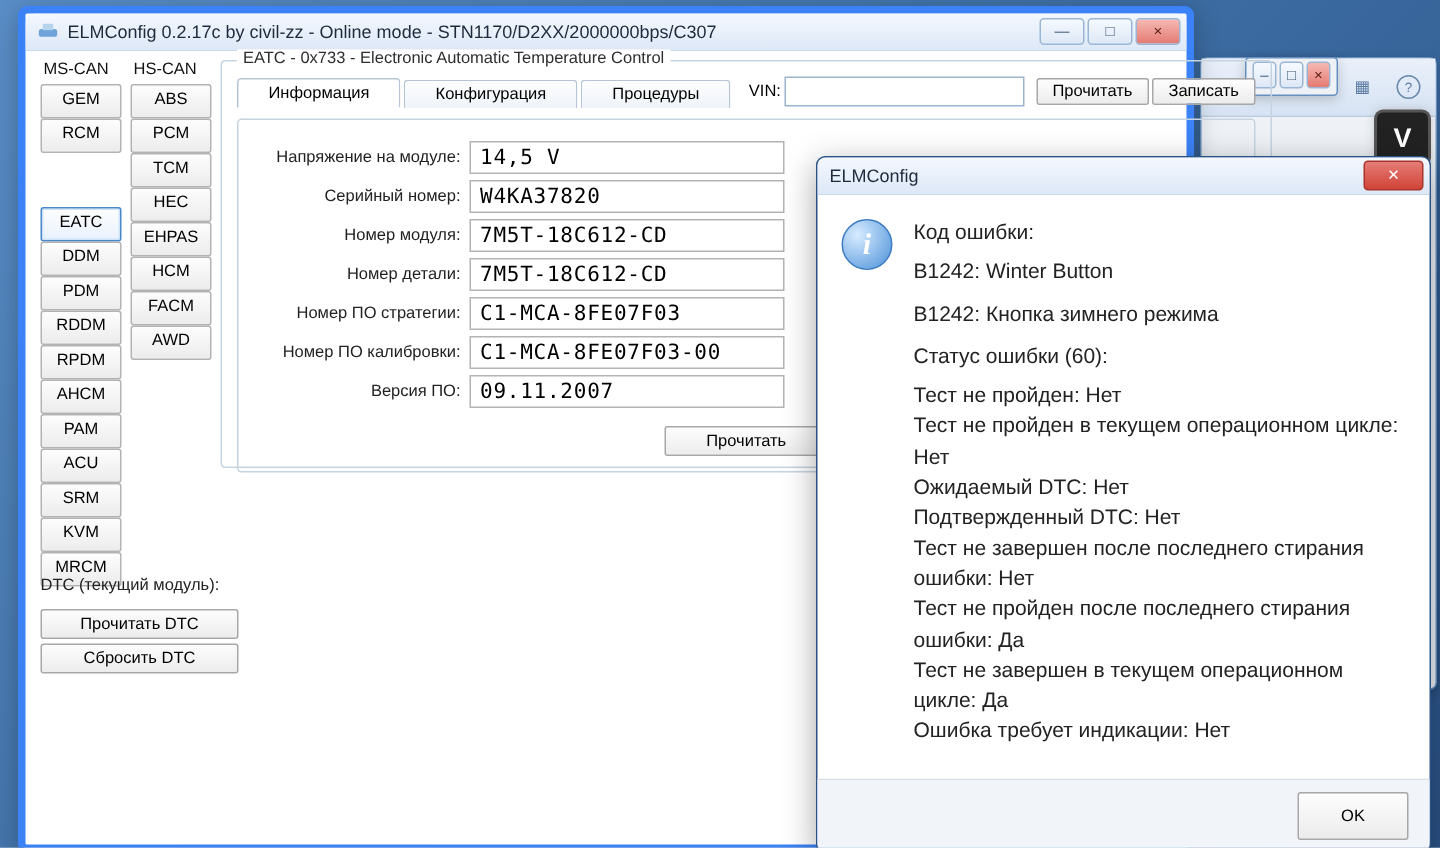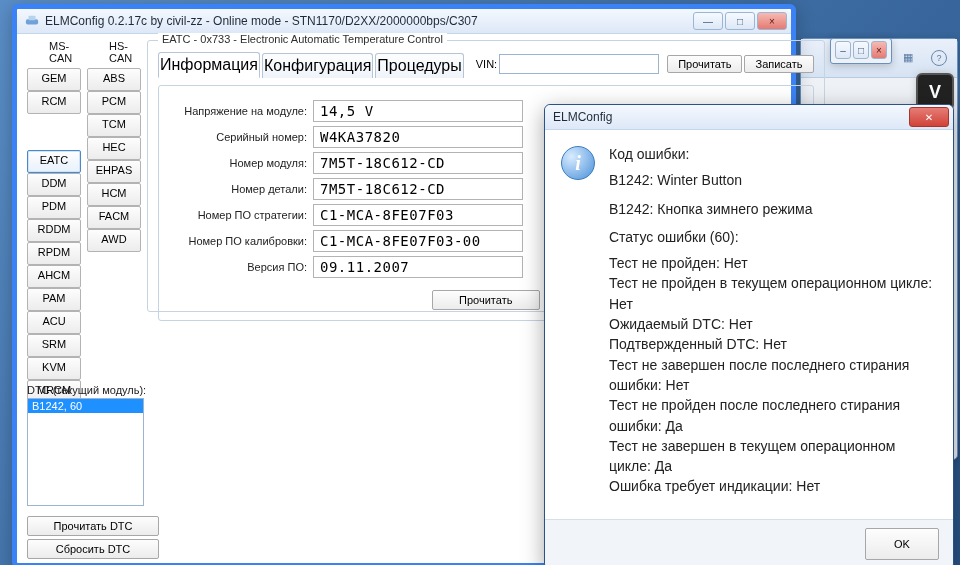--- a/index.html
+++ b/index.html
@@ -104,21 +104,21 @@
     display: flex;
     gap: 6px;
     position: relative;
   }
   
   .module-col {
     display: flex;
     flex-direction: column;
     gap: 2px;
   }
-  .col-header { font-size: 11px; color: #111; padding: 0 2px 2px 2px; margin-left: 20px; }
+  .col-header { font-size: 11px; color: #111; padding: 0 2px 2px 2px; }
   .module-btn {
     width: 52px;
     height: 21px;
     border: 1px solid #b3b3b3;
     background: linear-gradient(#fdfdfd, #ececec);
     font-size: 11px;
     text-align: center;
     line-height: 19px;
     cursor: pointer;
     border-radius: 2px;
@@ -207,22 +207,22 @@
   .tabbar {
     display: flex;
     align-items: center;
     gap: 2px;
     margin-bottom: 8px;
   }
   .tab {
     border: 1px solid #b6c5d6;
     border-bottom: none;
     background: linear-gradient(#fdfdfd, #eff4fa);
-    padding: 3px 1px;
-    font-size: 16px;
+    padding: 3px 20px;
+    font-size: 11px;
     border-radius: 3px 3px 0 0;
     cursor: pointer;
     position: relative;
     top: 1px;
     text-align: center;
   }
   .tab.active { background: #fff; border-bottom: 1px solid #fff; }
   .vin-label { margin-left: 10px; font-size: 11px; }
   .vin-input {
     border: 1px solid #9bb4cf;
@@ -352,23 +352,20 @@
           <div class="module-btn">HEC</div>
           <div class="module-btn">EHPAS</div>
           <div class="module-btn">HCM</div>
           <div class="module-btn">FACM</div>
           <div class="module-btn">AWD</div>
         </div>
     </div>
 
     <div class="dtc-panel">
       <div class="dtc-label">DTC (текущий модуль):</div>
-      <div class="dtc-list" id="dtc-list">
-          <div class="dtc-item selected">B1242, 60</div>
-        </div>
       <div class="dtc-buttons">
         <div class="btn">Прочитать DTC</div>
         <div class="btn">Сбросить DTC</div>
       </div>
     </div>
 
     <div class="right-area">
       <div class="groupbox" style="height:250px;">
         <span class="legend">EATC - 0x733 - Electronic Automatic Temperature Control</span>
         <div class="tabbar">

